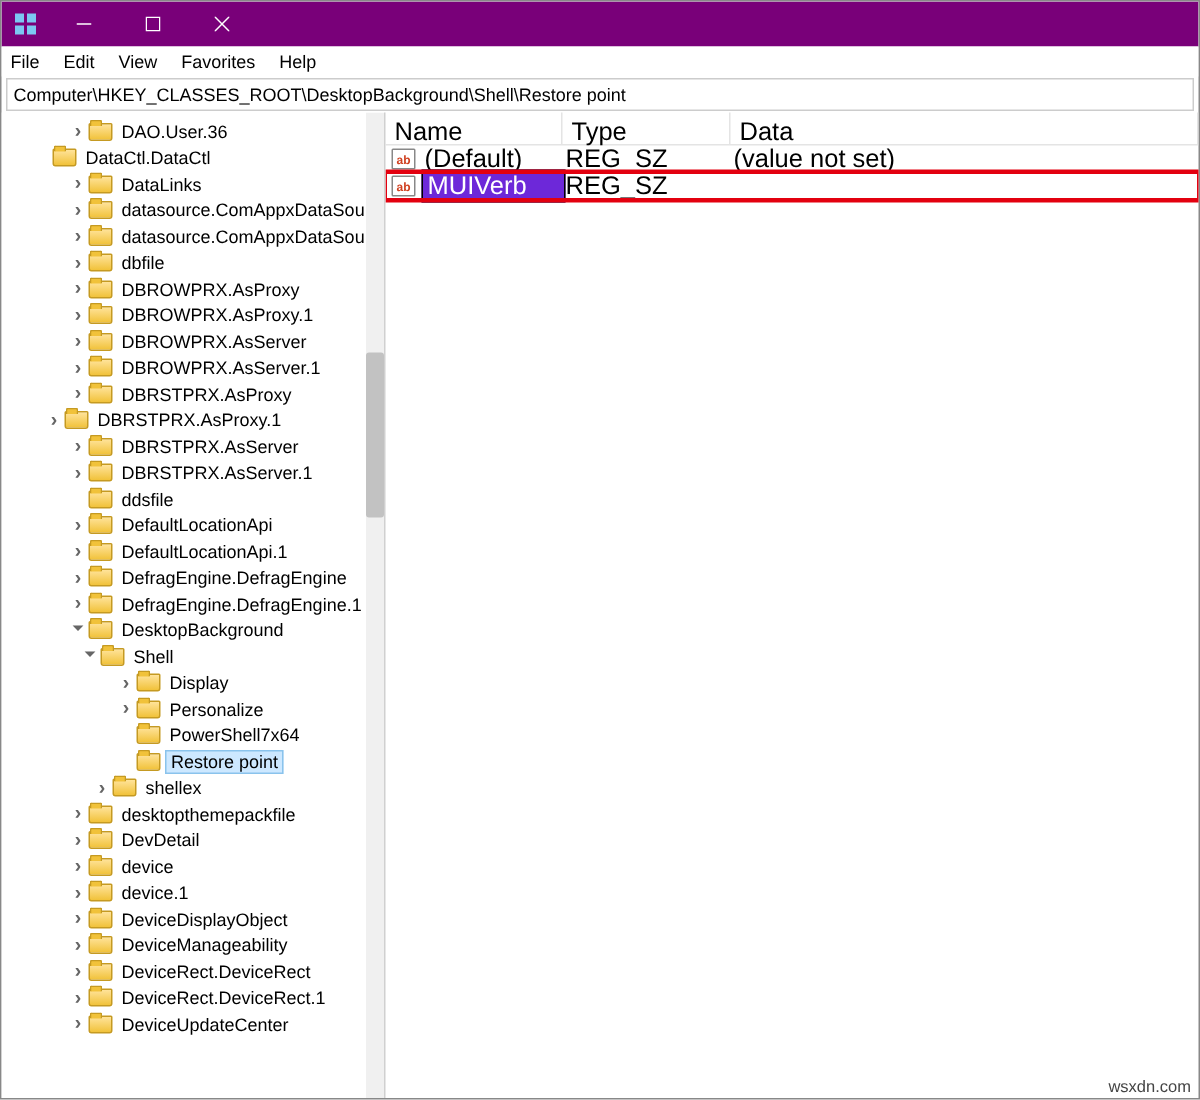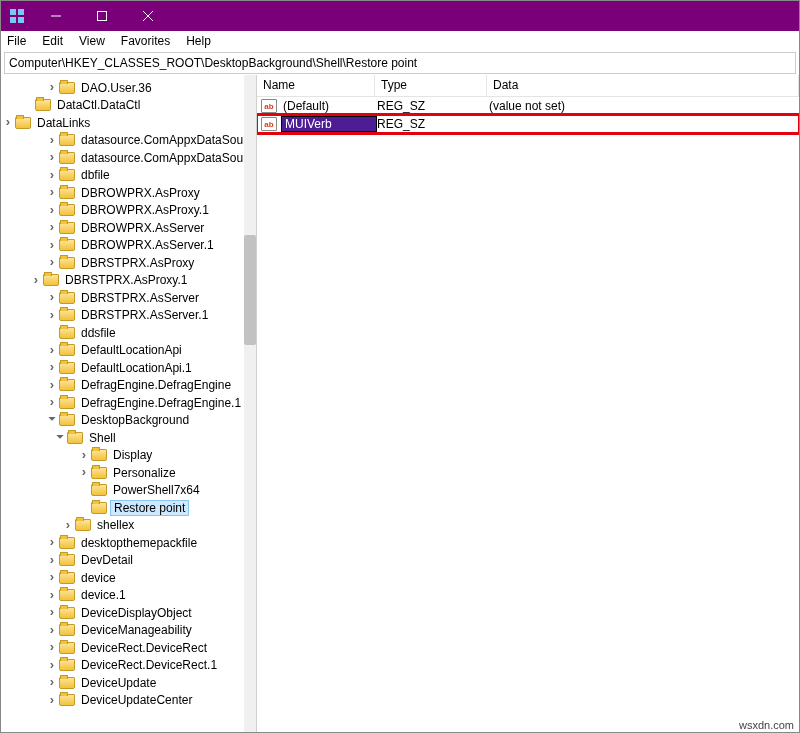--- a/index.html
+++ b/index.html
@@ -18,29 +18,29 @@
 .tree-pane { width: 256px; border-right: 1px solid #d0d0d0; overflow: hidden; position: relative; font-size: 12px; padding-top: 4px; background:#fff;}
 .tree-row { height: 17.5px; display: flex; align-items: center; white-space: nowrap; }
 .caret { width: 14px; display:flex; align-items:center; justify-content:center; color:#666; cursor:pointer; font-size:10px; transform:translateY(-1px);}
 .caret.open::before { content: "⏷"; }
 .caret.closed::before { content: "›"; font-size:13px; font-weight:bold;}
 .caret.none::before { content: ""; }
 .folder-icon { width: 16px; height: 12px; background: linear-gradient(#ffe39a,#f1c23a); border: 1px solid #c59a22; border-radius: 1px 1px 2px 2px; position: relative; margin-right: 4px; flex-shrink:0;}
 .folder-icon::before { content:""; position:absolute; top:-3px; left:0; width:6px; height:3px; background:#f1c23a; border:1px solid #c59a22; border-bottom:none; border-radius:1px 1px 0 0;}
 .tree-label { padding: 0 2px; }
 .tree-row.selected .tree-label { background: #cde8ff; border:1px solid #8ac3ec; padding:0 3px; margin-left:-1px;}
-.list-pane { flex: 1; font-size: 12px; }
+.list-pane { flex: 1; font-size: 17px; }
 .list-head { height: 22px; display: flex; border-bottom: 1px solid #e4e4e4; }
 .list-head div { padding: 3px 6px; border-right: 1px solid #e4e4e4; }
 .col-name { width: 118px; } .col-type { width: 112px; } .col-data { flex: 1; }
 .list-row { height: 18px; display: flex; align-items: center; padding-left: 4px;}
 .val-icon { width:16px; height:14px; border:1px solid #888; background:#fff; display:flex; align-items:center; justify-content:center; font-size:8px; color:#d04020; font-weight:bold; margin-right:4px; flex-shrink:0; border-radius:1px;}
 .val-icon::before{content:"ab";}
 .list-name { width: 96px; padding:0 2px;}
-.list-row.editing .list-name { background:#4c1d95; color:#fff; border:1px solid #000; padding:0 3px;}
+.list-row.editing .list-name { background:#6d28d9; color:#fff; border:1px solid #000; padding:0 3px;}
 .list-row.highlighted { outline: 3px solid #e3000f; outline-offset:-1px;}
 .list-type { width: 112px; } .list-data { flex: 1; }
 .scroll-gutter { position:absolute; right:0; top:0; bottom:0; width:12px; background:#f0f0f0;}
 .scroll-thumb { position:absolute; right:0; top:160px; width:12px; height:110px; background:#c2c2c2; border-radius:2px;}
 .watermark{position:absolute;bottom:2px;right:6px;font-size:11px;color:#444;background:rgba(255,255,255,.6);}
 </style>
 </head>
 <body>
 
 <div class="titlebar">
@@ -88,21 +88,21 @@
   <div class="tree-row" style="padding-left: 44px;">
         <span class="caret closed"></span>
         <span class="folder-icon"></span>
         <span class="tree-label">DAO.User.36</span>
       </div>
       <div class="tree-row" style="padding-left: 20px;">
         <span class="caret none"></span>
         <span class="folder-icon"></span>
         <span class="tree-label">DataCtl.DataCtl</span>
       </div>
-      <div class="tree-row" style="">
+      <div class="tree-row" style="padding-left: 44px;">
         <span class="caret closed"></span>
         <span class="folder-icon"></span>
         <span class="tree-label">DataLinks</span>
       </div>
       <div class="tree-row" style="padding-left: 44px;">
         <span class="caret closed"></span>
         <span class="folder-icon"></span>
         <span class="tree-label">datasource.ComAppxDataSou</span>
       </div>
       <div class="tree-row" style="padding-left: 44px;">
@@ -247,25 +247,20 @@
       </div>
       <div class="tree-row" style="padding-left: 44px;">
         <span class="caret closed"></span>
         <span class="folder-icon"></span>
         <span class="tree-label">DeviceRect.DeviceRect</span>
       </div>
       <div class="tree-row" style="padding-left: 44px;">
         <span class="caret closed"></span>
         <span class="folder-icon"></span>
         <span class="tree-label">DeviceRect.DeviceRect.1</span>
-      </div>
-      <div class="tree-row" style="padding-left: 44px;">
-        <span class="caret closed"></span>
-        <span class="folder-icon"></span>
-        <span class="tree-label">DeviceUpdate</span>
       </div>
       <div class="tree-row" style="padding-left: 44px;">
         <span class="caret closed"></span>
         <span class="folder-icon"></span>
         <span class="tree-label">DeviceUpdateCenter</span>
       </div>
     </div>
   <div class="list-pane">
     <div class="list-head">
       <div class="col-name">Name</div>

